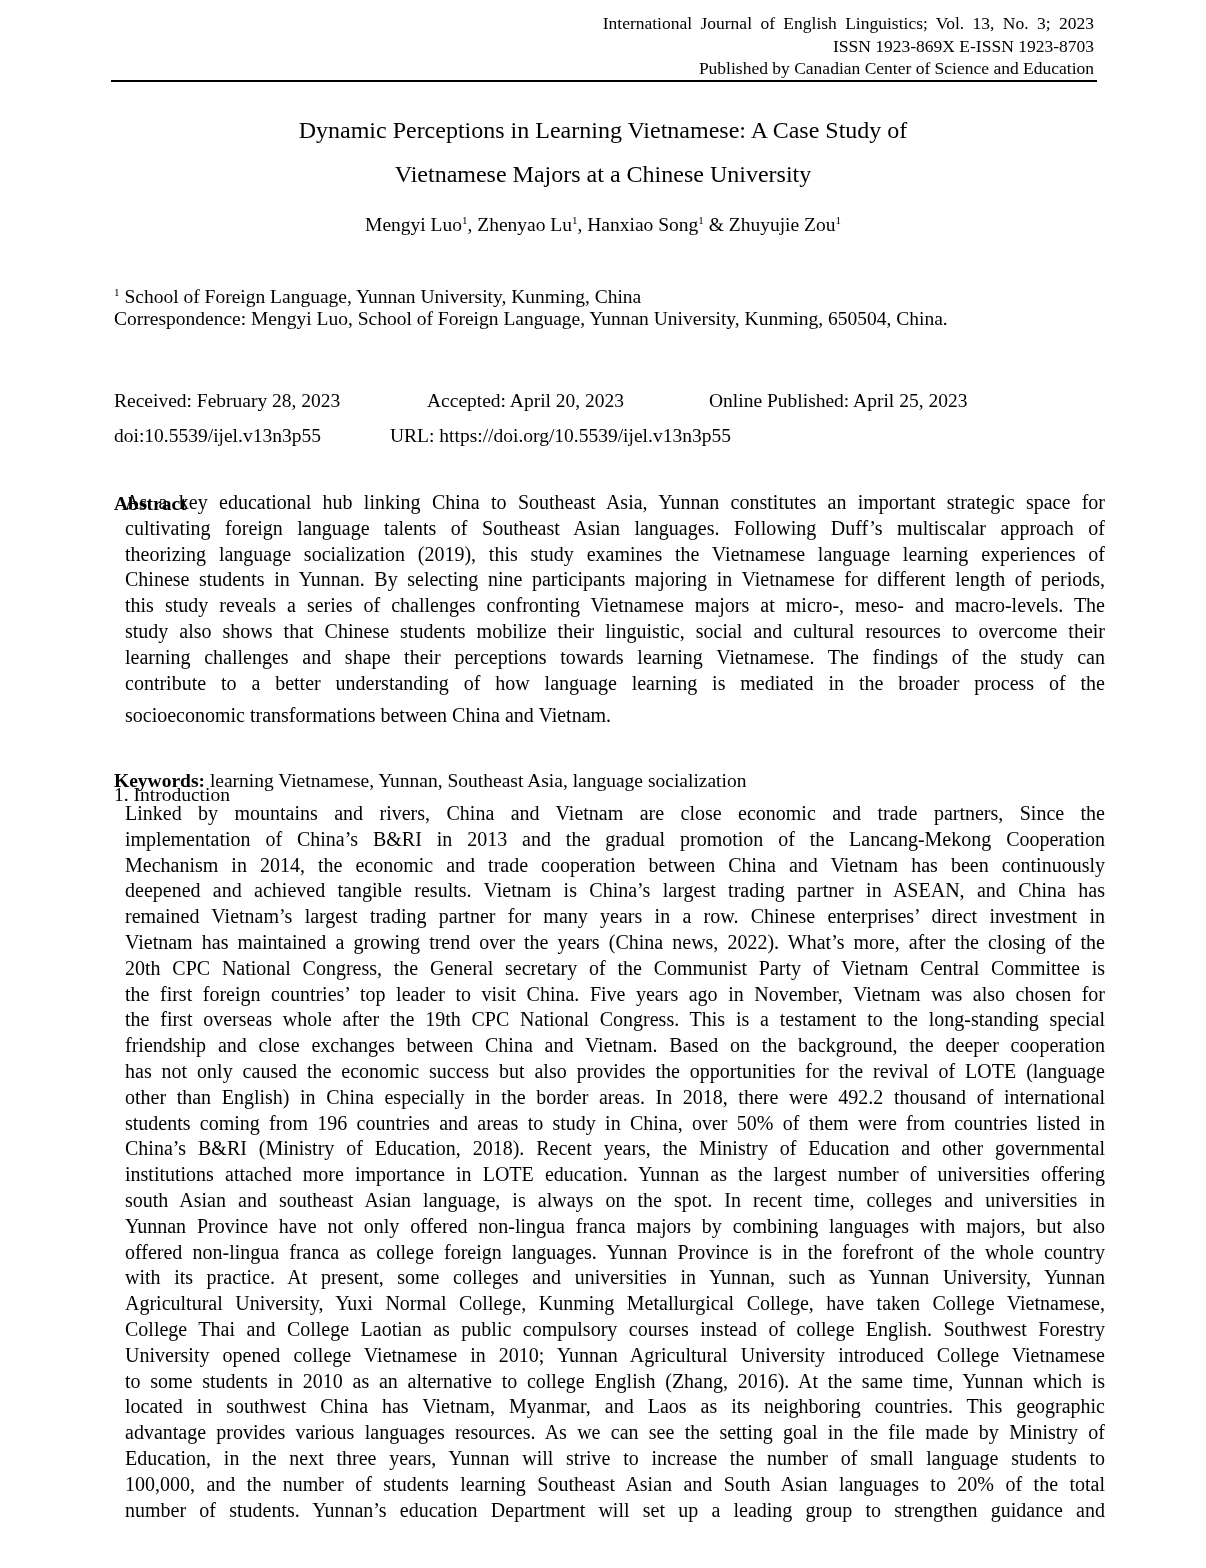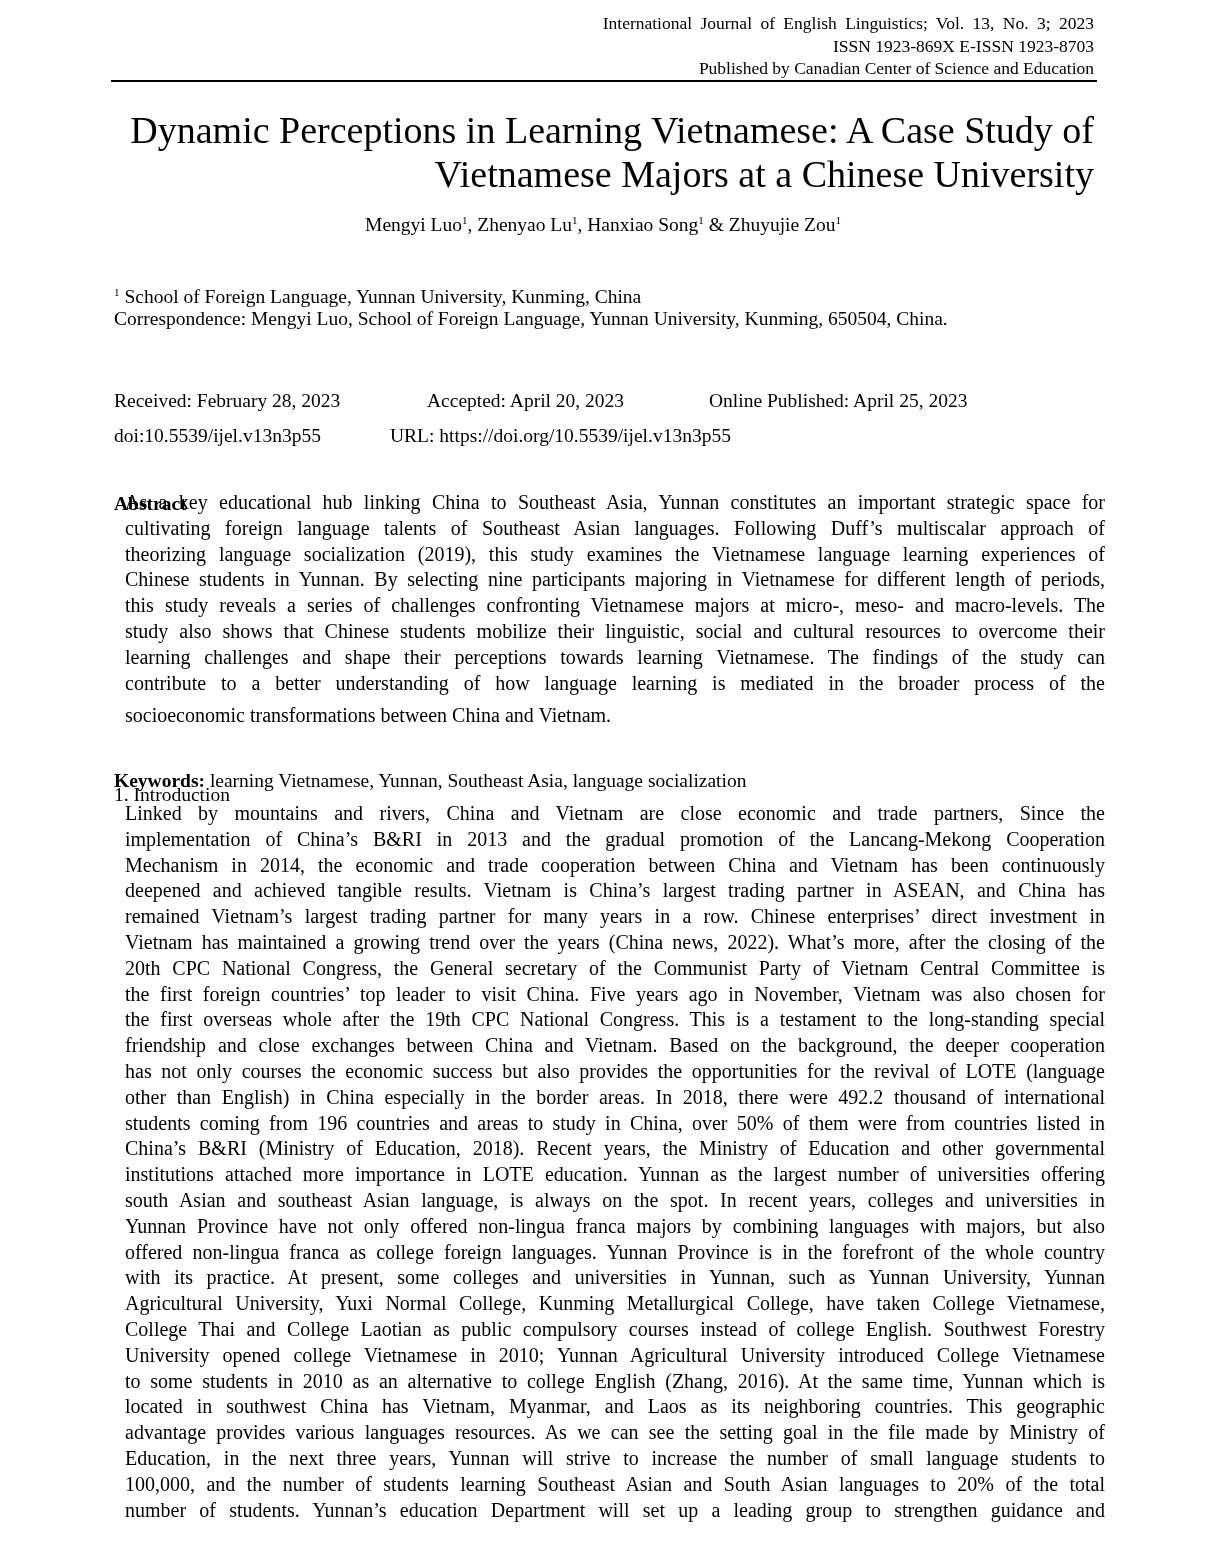--- a/index.html
+++ b/index.html
@@ -10,21 +10,21 @@
   .header {
     position: absolute; left: 112px; top: 12px; width: 982px;
     text-align: right; font-size: 17.5px; line-height: 22.5px;
   }
   .header-line1 { word-spacing: 4px; }
   .rule {
     position: absolute; left: 111px; top: 80px; width: 986px; height: 2px; background: #000;
   }
   .title {
     position: absolute; left: 112px; top: 108px; width: 982px;
-    text-align: right; font-size: 38px; line-height: 44px;
+    text-align: center; font-size: 24px; line-height: 44px;
   }
   .authors {
     position: absolute; left: 112px; top: 212px; width: 982px;
     text-align: center; font-size: 19.5px; line-height: 26px;
   }
   sup { font-size: 11px; vertical-align: 7px; line-height: 0; }
   .line {
     position: absolute; left: 114px; font-size: 19.5px; line-height: 26px; white-space: nowrap; margin-top: 36px;
   }
   .affil { top: 248px; }
@@ -98,26 +98,26 @@
     <span class="ln">Linked by mountains and rivers, China and Vietnam are close economic and trade partners, Since the</span>
     <span class="ln">implementation of China’s B&amp;RI in 2013 and the gradual promotion of the Lancang-Mekong Cooperation</span>
     <span class="ln">Mechanism in 2014, the economic and trade cooperation between China and Vietnam has been continuously</span>
     <span class="ln">deepened and achieved tangible results. Vietnam is China’s largest trading partner in ASEAN, and China has</span>
     <span class="ln">remained Vietnam’s largest trading partner for many years in a row. Chinese enterprises’ direct investment in</span>
     <span class="ln">Vietnam has maintained a growing trend over the years (China news, 2022). What’s more, after the closing of the</span>
     <span class="ln">20th CPC National Congress, the General secretary of the Communist Party of Vietnam Central Committee is</span>
     <span class="ln">the first foreign countries’ top leader to visit China. Five years ago in November, Vietnam was also chosen for</span>
     <span class="ln">the first overseas whole after the 19th CPC National Congress. This is a testament to the long-standing special</span>
     <span class="ln">friendship and close exchanges between China and Vietnam. Based on the background, the deeper cooperation</span>
-    <span class="ln">has not only courses the economic success but also provides the opportunities for the revival of LOTE (language</span>
+    <span class="ln">has not only caused the economic success but also provides the opportunities for the revival of LOTE (language</span>
     <span class="ln">other than English) in China especially in the border areas. In 2018, there were 492.2 thousand of international</span>
     <span class="ln">students coming from 196 countries and areas to study in China, over 50% of them were from countries listed in</span>
     <span class="ln">China’s B&amp;RI (Ministry of Education, 2018). Recent years, the Ministry of Education and other governmental</span>
     <span class="ln">institutions attached more importance in LOTE education. Yunnan as the largest number of universities offering</span>
-    <span class="ln">south Asian and southeast Asian language, is always on the spot. In recent years, colleges and universities in</span>
+    <span class="ln">south Asian and southeast Asian language, is always on the spot. In recent time, colleges and universities in</span>
     <span class="ln">Yunnan Province have not only offered non-lingua franca majors by combining languages with majors, but also</span>
     <span class="ln">offered non-lingua franca as college foreign languages. Yunnan Province is in the forefront of the whole country</span>
     <span class="ln">with its practice. At present, some colleges and universities in Yunnan, such as Yunnan University, Yunnan</span>
     <span class="ln">Agricultural University, Yuxi Normal College, Kunming Metallurgical College, have taken College Vietnamese,</span>
     <span class="ln">College Thai and College Laotian as public compulsory courses instead of college English. Southwest Forestry</span>
     <span class="ln">University opened college Vietnamese in 2010; Yunnan Agricultural University introduced College Vietnamese</span>
     <span class="ln">to some students in 2010 as an alternative to college English (Zhang, 2016). At the same time, Yunnan which is</span>
     <span class="ln">located in southwest China has Vietnam, Myanmar, and Laos as its neighboring countries. This geographic</span>
     <span class="ln">advantage provides various languages resources. As we can see the setting goal in the file made by Ministry of</span>
     <span class="ln">Education, in the next three years, Yunnan will strive to increase the number of small language students to</span>

